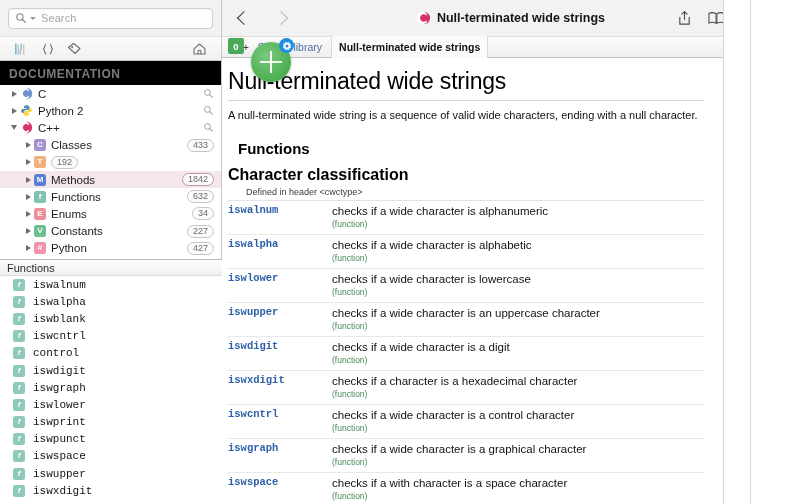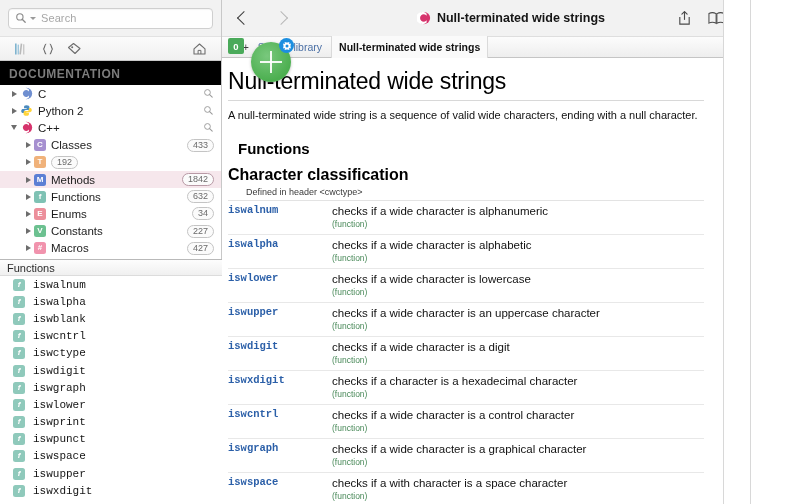--- a/index.html
+++ b/index.html
@@ -355,21 +355,21 @@
             </span>
             <span class="badge" style="background:#6cc190">V</span>
             <span class="lbl">Constants</span>
             <span class="cnt">227</span>
           </div>
           <div class="tree-row indent2">
             <span class="tw">
               <i></i>
             </span>
             <span class="badge" style="background:#f193ad">#</span>
-            <span class="lbl">Macros</span>
+            <span class="lbl">Python</span>
             <span class="cnt">427</span>
           </div>
           <div class="tree-row indent2">
             <span class="tw">
               <i></i>
             </span>
             <span class="badge" style="background:#9a8cd0">G</span>
             <span class="lbl">Guides</span>
             <span class="cnt">262</span>
           </div>
@@ -390,21 +390,21 @@
           <div class="fn-row">
             <span class="badge" style="background: rgb(143, 201, 187);">f</span>
             <span>iswblank</span>
           </div>
           <div class="fn-row">
             <span class="badge" style="background: rgb(143, 201, 187);">f</span>
             <span>iswcntrl</span>
           </div>
           <div class="fn-row">
             <span class="badge" style="background: rgb(143, 201, 187);">f</span>
-            <span>iswctype</span>
+            <span>control</span>
           </div>
           <div class="fn-row">
             <span class="badge" style="background: rgb(143, 201, 187);">f</span>
             <span>iswdigit</span>
           </div>
           <div class="fn-row">
             <span class="badge" style="background: rgb(143, 201, 187);">f</span>
             <span>iswgraph</span>
           </div>
           <div class="fn-row">

